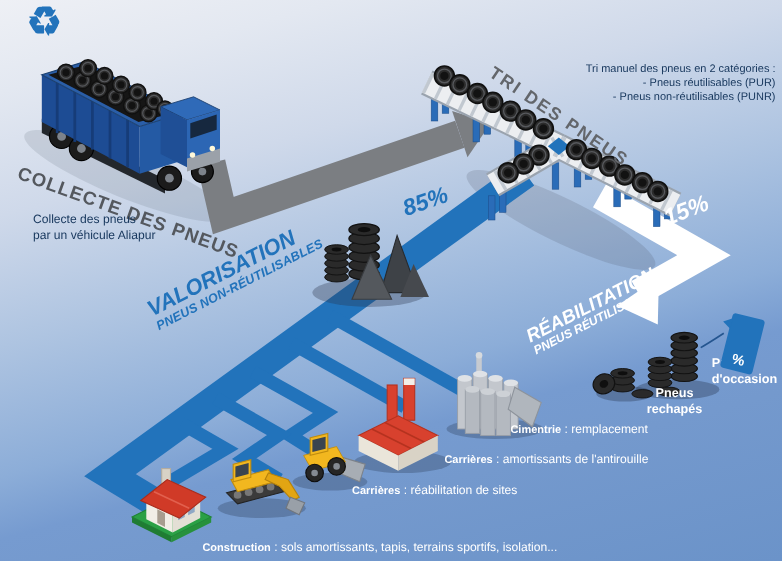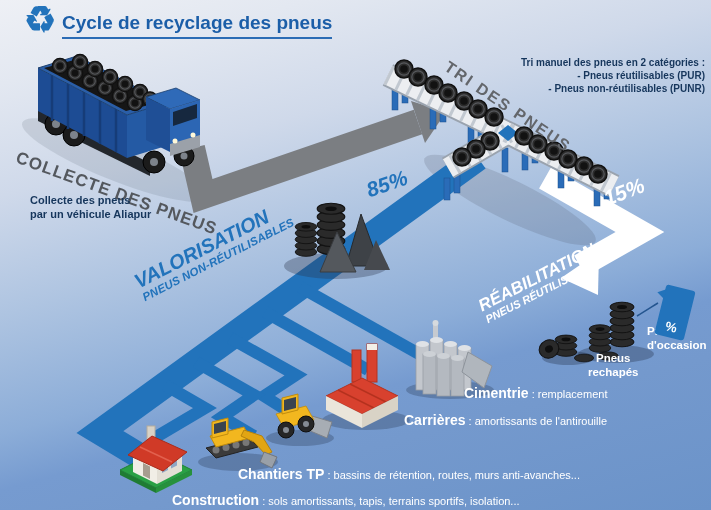--- a/index.html
+++ b/index.html
@@ -9,41 +9,41 @@
   #stage svg.art{position:absolute;left:0;top:0;z-index:1;}
   .t{position:absolute;z-index:2;white-space:pre-line;}
   .title{left:62px;top:12px;font-size:19px;font-weight:bold;color:#1b5ea8;
     border-bottom:2px solid #2b6cb5;padding-bottom:3px;white-space:nowrap;}
   .recycle{left:24px;top:2px;font-size:36px;line-height:36px;color:#2273bb;font-weight:bold;}
   .stage-label{font-weight:bold;color:#54585e;white-space:nowrap;}
   .collecte-label{left:20px;top:148px;font-size:17px;letter-spacing:1px;
     transform:rotate(20deg);transform-origin:left top;}
   .tri-label{left:451px;top:58px;font-size:16px;letter-spacing:2px;color:#63666b;
     transform:rotate(34deg);transform-origin:left top;}
-  .navy{color:#16365c;font-weight:bold;}
+  .navy{color:#16365c;font-weight:normal;}
   .caption{left:30px;top:193px;font-size:11px;line-height:1.3;}
   .tri-note{right:6px;top:56px;font-size:10px;line-height:1.3;text-align:right;}
   .reuse-note{left:384px;top:239px;font-size:10.5px;line-height:1.32;}
   .pct{font-size:21px;font-weight:bold;font-style:italic;white-space:nowrap;}
   .pct85{left:366px;top:172px;color:#2273bb;transform:rotate(-19deg);}
   .pct15{left:603px;top:180px;color:#ffffff;transform:rotate(-21deg);}
   .flow-block{font-style:italic;font-weight:bold;line-height:1.05;white-space:nowrap;}
   .valorisation{left:146px;top:270px;color:#2273bb;transform:rotate(-27deg);transform-origin:left bottom;}
   .rehabilitation{left:489px;top:296px;color:#ffffff;transform:rotate(-27deg);transform-origin:left bottom;}
   .flow-big{font-size:20px;}
   .flow-small{font-size:11.5px;letter-spacing:.2px;}
   .rehab-big{font-size:17px;}
   .rehab-small{font-size:11px;}
   .out-label{font-size:11.5px;font-weight:bold;color:#fff;line-height:1.2;}
   .occasion{left:647px;top:325px;}
   .rechapes{left:588px;top:352px;text-align:center;}
   .dest{font-size:11px;color:#fff;white-space:nowrap;}
-  .dest b{font-size:14px;}
+  .dest b{font-size:10px;}
   .d0{left:464px;top:385px;} .d1{left:404px;top:412px;} .d2{left:320px;top:440px;}
-  .d3{left:238px;top:466px;} .d4{left:172px;top:492px;text-align:center;}
+  .d3{left:238px;top:466px;} .d4{left:184px;top:492px;text-align:center;}
   .tag{left:660px;top:287px;z-index:3;background:#2273bb;color:#fff;font-size:13px;
     font-weight:bold;padding:1px 9px 2px 9px;border-radius:3px;transform:rotate(14deg);line-height:16px;}
   .tag .pin{position:absolute;left:-7px;top:5px;width:0;height:0;
     border-top:5px solid transparent;border-bottom:5px solid transparent;border-right:8px solid #2273bb;}
 </style>
 </head>
 <body>
 
 <div id="stage">
 
@@ -317,21 +317,20 @@
       </g>
       <g transform="translate(584,358) scale(0.8)">
           <use href="#ts" y="0"></use>
         </g>
     </g>
 
     <path d="M658,303 C650,308 644,312 637,316" fill="none" stroke="#24558f" stroke-width="1.5"></path>
   </svg>
 
   <span class="t recycle">♻</span>
-  <div class="t title">Cycle de recyclage des pneus</div>
 
   <div class="t stage-label collecte-label">COLLECTE DES PNEUS</div>
   <div class="t navy caption">Collecte des pneus
 par un véhicule Aliapur</div>
 
   <div class="t stage-label tri-label">TRI DES PNEUS</div>
   <div class="t navy tri-note">Tri manuel des pneus en 2 catégories :
 - Pneus réutilisables (PUR)
 - Pneus non-réutilisables (PUNR)</div>
 
@@ -352,16 +351,16 @@
     <span>%</span>
   </div>
 
   <div class="t out-label occasion">Pneus
 d'occasion</div>
   <div class="t out-label rechapes">Pneus
 rechapés</div>
 
   <div class="t dest d0"><b>Cimentrie</b><span> : remplacement</span></div>
   <div class="t dest d1"><b>Carrières</b><span> : amortissants de l'antirouille</span></div>
-  <div class="t dest d3"><b>Chantiers TP</b><span> : bassins de rétention, routes, murs anti-avanches...</span></div>
+  <div class="t dest d2"><b>Carrières</b><span> : réabilitation de sites</span></div>
   <div class="t dest d4"><b>Construction</b><span> : sols amortissants, tapis, terrains sportifs, isolation...</span></div>
 
 </div>
 
 </body></html>

